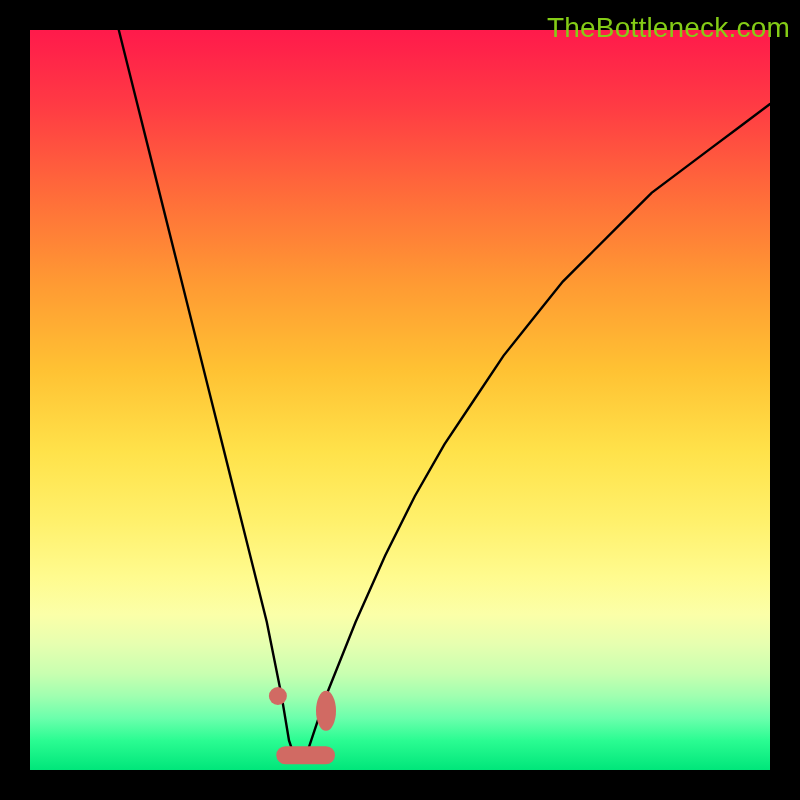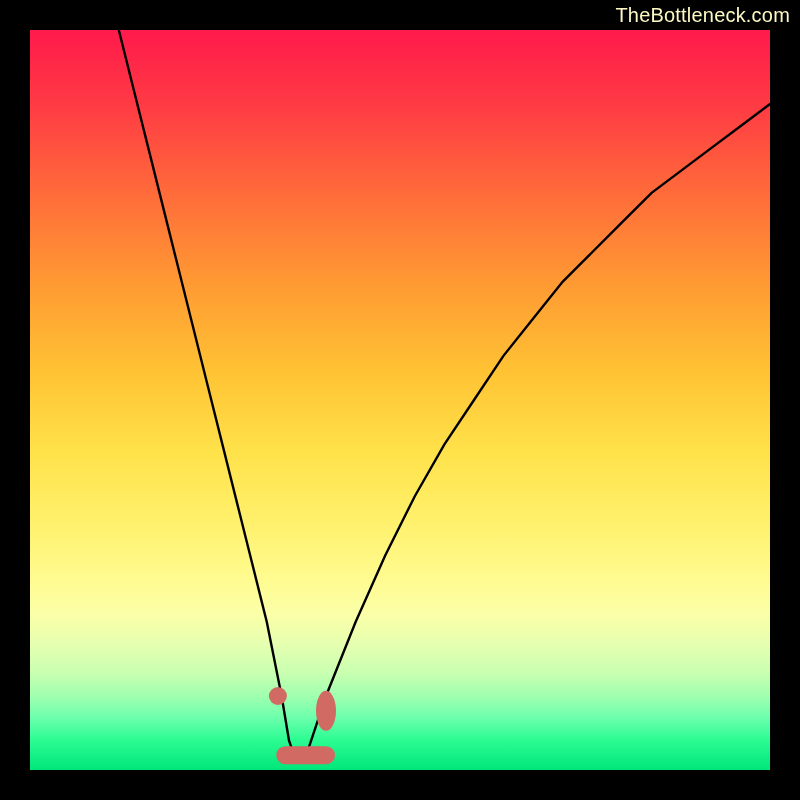--- a/index.html
+++ b/index.html
@@ -35,24 +35,24 @@
       #e6ffb0 83%,
       #c8ffb0 87%,
       #a0ffb0 90%,
       #6bffac 93%,
       #2bfc92 96%,
       #00e67a 100%
     );
   }
   .attribution {
     position: absolute;
-    top: 4px;
+    top: 12px;
     right: 10px;
-    color: #fef9c3;
-    font-size: 20px;
+    color: #84cc16;
+    font-size: 28px;
     font-weight: 500;
     letter-spacing: 0.2px;
   }
   svg.plot {
     position: absolute;
     left: 30px;
     top: 30px;
     width: 740px;
     height: 740px;
     overflow: visible;

